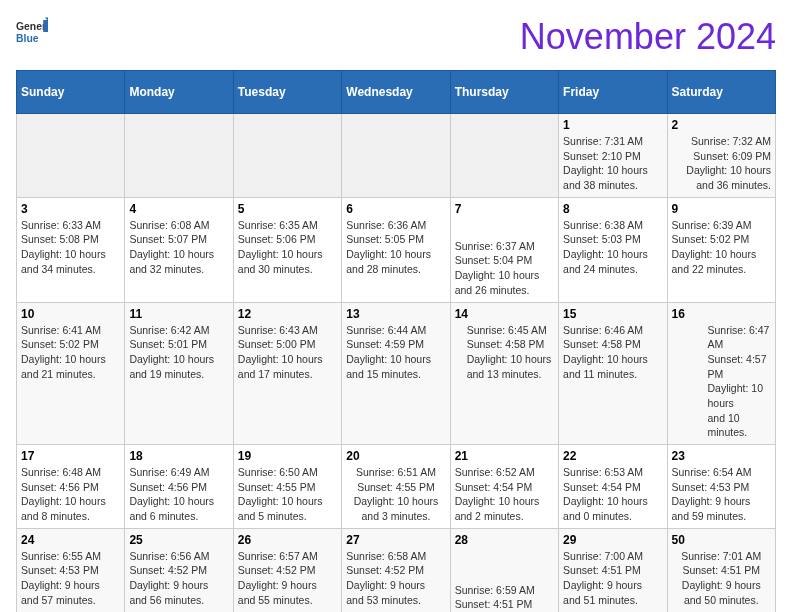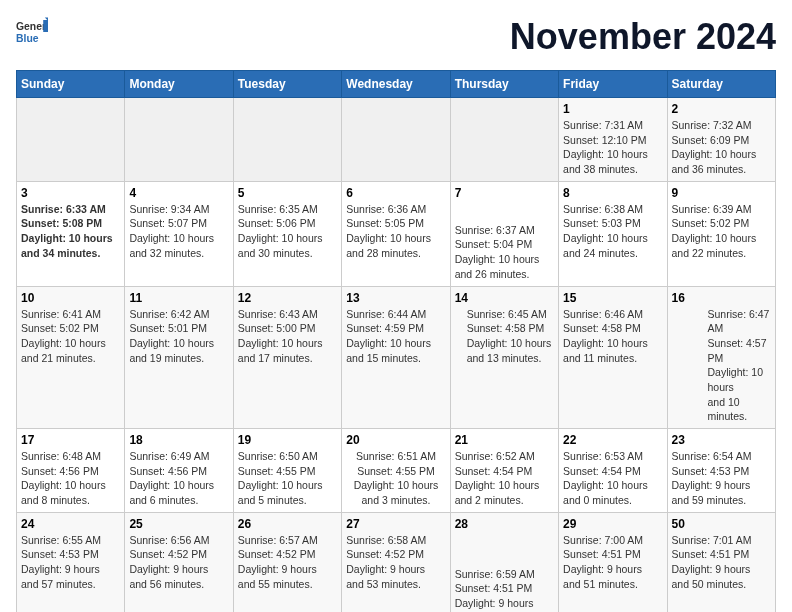--- a/index.html
+++ b/index.html
@@ -23,36 +23,36 @@
     }
     .logo-icon {
       width: 32px;
       height: 32px;
     }
     .title-block {
       text-align: right;
     }
     .month-title {
       font-size: 36px;
-      font-weight: bold;
-      color: #0f172a;
+      font-weight: normal;
+      color: #6d28d9;
     }
     .location {
       font-size: 14px;
       color: #444;
     }
     .calendar {
       width: 100%;
       border-collapse: collapse;
       font-size: 11px;
     }
     .calendar thead th {
       background-color: #2a6db5;
       color: #fff;
-      padding: 6px 4px;
+      padding: 14px 4px;
       text-align: left;
       font-size: 12px;
       border: 1px solid #1a5a9a;
     }
     .calendar tbody td {
       border: 1px solid #ccc;
       vertical-align: top;
       padding: 4px;
       width: calc(100% / 7);
       min-height: 80px;
@@ -111,43 +111,43 @@
   <tbody>
   <tr>
         <td class="empty-cell"></td>
         <td class="empty-cell"></td>
         <td class="empty-cell"></td>
         <td class="empty-cell"></td>
         <td class="empty-cell"></td>
         <td>
           <span class="day-number">1</span>
           <div class="day-info" style="white-space: pre-line;">Sunrise: 7:31 AM
-Sunset: 12:10 PM
+Sunset: 2:10 PM
 Daylight: 10 hours
 and 38 minutes.</div>
         </td>
         <td>
           <span class="day-number">2</span>
-          <div class="day-info" style="white-space: pre-line;">Sunrise: 7:32 AM
+          <div class="day-info" style="white-space: pre-line; text-align: right;">Sunrise: 7:32 AM
 Sunset: 6:09 PM
 Daylight: 10 hours
 and 36 minutes.</div>
         </td>
       </tr>
       <tr>
         <td>
           <span class="day-number">3</span>
-          <div class="day-info" style="white-space: pre-line; font-weight: bold;">Sunrise: 6:33 AM
+          <div class="day-info" style="white-space: pre-line;">Sunrise: 6:33 AM
 Sunset: 5:08 PM
 Daylight: 10 hours
 and 34 minutes.</div>
         </td>
         <td>
           <span class="day-number">4</span>
-          <div class="day-info" style="white-space: pre-line;">Sunrise: 9:34 AM
+          <div class="day-info" style="white-space: pre-line;">Sunrise: 6:08 AM
 Sunset: 5:07 PM
 Daylight: 10 hours
 and 32 minutes.</div>
         </td>
         <td>
           <span class="day-number">5</span>
           <div class="day-info" style="white-space: pre-line;">Sunrise: 6:35 AM
 Sunset: 5:06 PM
 Daylight: 10 hours
 and 30 minutes.</div>
@@ -321,20 +321,20 @@
         </td>
         <td>
           <span class="day-number">29</span>
           <div class="day-info" style="white-space: pre-line;">Sunrise: 7:00 AM
 Sunset: 4:51 PM
 Daylight: 9 hours
 and 51 minutes.</div>
         </td>
         <td>
           <span class="day-number">50</span>
-          <div class="day-info" style="white-space: pre-line;">Sunrise: 7:01 AM
+          <div class="day-info" style="white-space: pre-line; text-align: center;">Sunrise: 7:01 AM
 Sunset: 4:51 PM
 Daylight: 9 hours
 and 50 minutes.</div>
         </td>
       </tr>
     </tbody>
 </table>
 
 </body></html>

